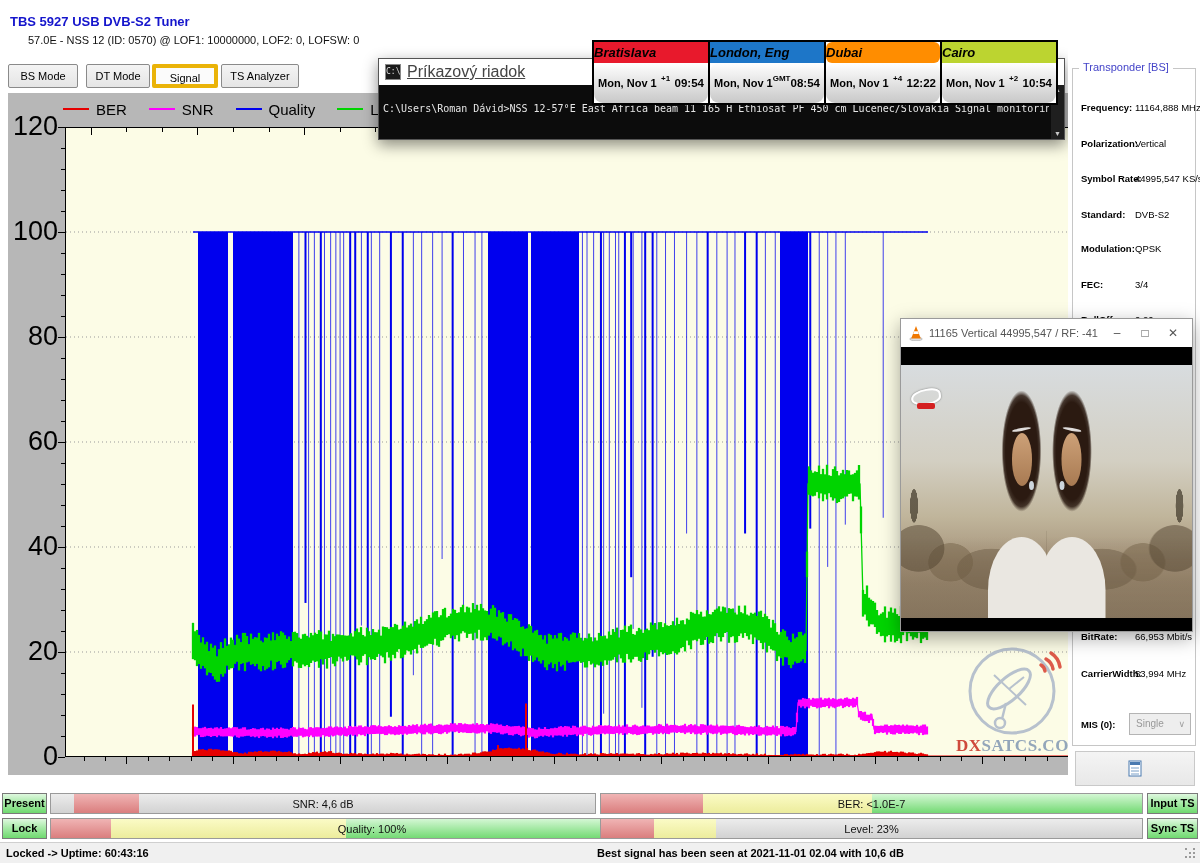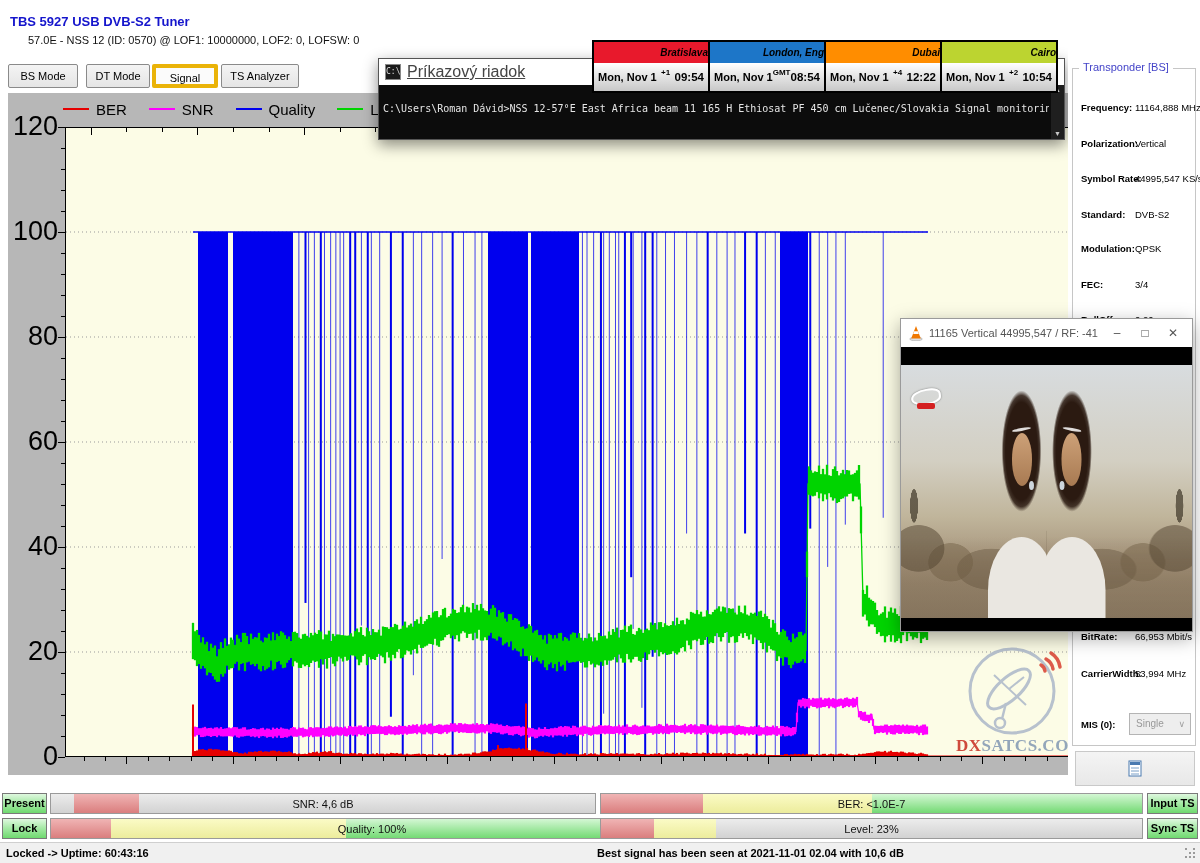--- a/index.html
+++ b/index.html
@@ -22,23 +22,23 @@
   .leg-line{display:inline-block;width:26px;height:2px;}
   .leg-label{font-size:15px;color:#000;}
   #ylabels .ylab{position:absolute;left:0;width:50px;text-align:right;font-size:27px;line-height:28px;color:#000;}
   #chartsvg{position:absolute;left:0;top:0;}
   
   #dx-logo{position:absolute;left:946px;top:552px;width:120px;height:112px;}
   
   #clocks{position:absolute;left:592px;top:40px;display:flex;}
   .clock{width:114px;border:2px solid #000;margin-left:-2px;background:#fff;}
   .clock:first-child{margin-left:0;}
-  .clock-head{height:21px;font-size:10px;font-weight:bold;font-style:italic;text-align:right;line-height:21px;color:#000;}
-  .clock-body{height:28px;background:linear-gradient(#ffffff,#c8c8c8);display:flex;align-items:center;
-    justify-content:space-between;padding:0 4px;font-size:11px;font-weight:bold;}
+  .clock-head{height:21px;font-size:13px;font-weight:bold;font-style:italic;text-align:left;line-height:21px;color:#000;}
+  .clock-body{height:40px;background:linear-gradient(#ffffff,#c8c8c8);display:flex;align-items:center;
+    justify-content:space-between;padding:0 4px;font-size:11px;font-weight:bold;border-radius:9px;}
   .c-tz{font-size:8px;position:relative;top:-5px;}
   .c-time{font-size:11.5px;}
   
   #cmd{position:absolute;left:378px;top:58px;width:687px;height:82px;box-shadow:0 5px 14px rgba(0,0,0,.45);
     border:1px solid #555;box-sizing:border-box;}
   #cmd-titlebar{height:26px;background:#fff;display:flex;align-items:center;padding-left:6px;gap:6px;}
   #cmd-title{font-size:16px;color:#444;text-decoration:underline;}
   .cmd-ico{width:14px;height:14px;background:#1a1a1a;border:1px solid #888;color:#ddd;font-size:8px;
     line-height:13px;text-align:center;font-family:"DejaVu Sans Mono",monospace;}
   #cmd-body{position:relative;height:54px;background:#0c0c0c;}
@@ -1499,21 +1499,21 @@
     </div>
     <div class="clock">
       <div class="clock-head" style="background: rgb(29, 118, 200);">London, Eng</div>
       <div class="clock-body">
         <span class="c-date">Mon, Nov 1</span>
         <span class="c-tz">GMT</span>
         <span class="c-time">08:54</span>
       </div>
     </div>
     <div class="clock">
-      <div class="clock-head" style="background: rgb(255, 141, 0);">Dubai</div>
+      <div class="clock-head" style="background: rgb(255, 141, 0); border-radius: 6px;">Dubai</div>
       <div class="clock-body">
         <span class="c-date">Mon, Nov 1</span>
         <span class="c-tz">+4</span>
         <span class="c-time">12:22</span>
       </div>
     </div>
     <div class="clock">
       <div class="clock-head" style="background: rgb(188, 212, 48);">Cairo</div>
       <div class="clock-body">
         <span class="c-date">Mon, Nov 1</span>

